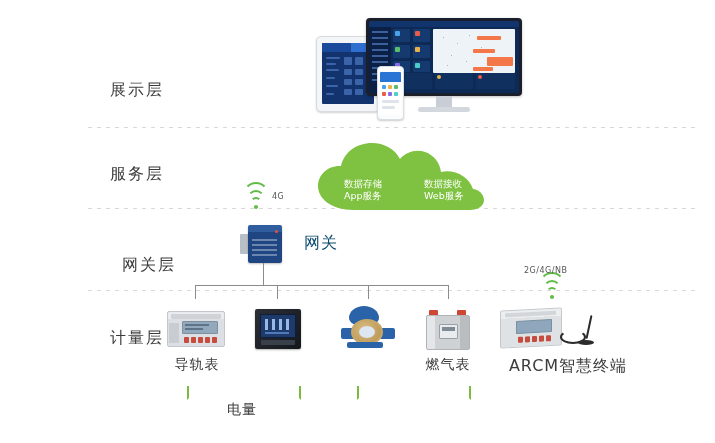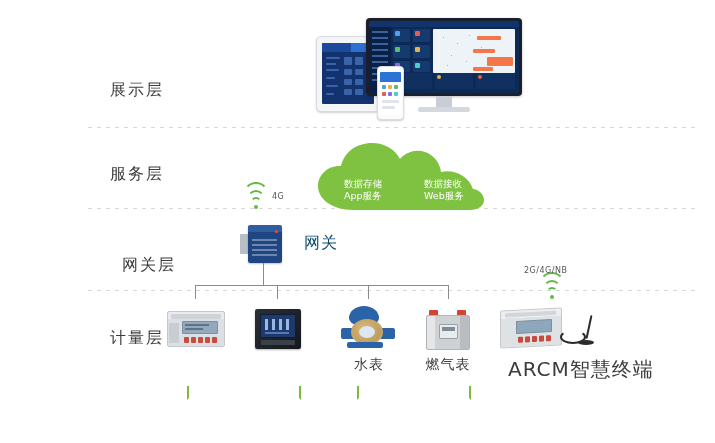--- a/index.html
+++ b/index.html
@@ -326,20 +326,21 @@
         </div>
       <div class="btns">
           <b></b>
           <b></b>
           <b></b>
           <b></b>
           <b></b>
         </div>
     </div>
   </div>
+  <div class="dev-cap" style="left:157px;top:356px;width:80px">导轨表</div>
 
   <div class="dev" style="left:255px;top:309px">
     <div class="panel">
       <div class="case"></div>
       <div class="scr">
         <i style="left:4px;top:4px;width:3px;height:11px"></i>
         <i style="left:11px;top:4px;width:3px;height:11px"></i>
         <i style="left:18px;top:4px;width:3px;height:11px"></i>
         <i style="left:25px;top:4px;width:3px;height:11px"></i>
         <i style="left:4px;top:17px;width:24px;height:2px;background:#4f79bb"></i>
@@ -352,21 +353,20 @@
     <div class="water">
       <div class="w-lid"></div>
       <div class="w-pipeL"></div>
       <div class="w-pipeR"></div>
       <div class="w-body">
           <div class="w-face"></div>
         </div>
       <div class="w-foot"></div>
     </div>
   </div>
-  <div class="dev-cap" style="left:329px;top:356px;width:80px">水表</div>
 
   <div class="dev" style="left:426px;top:310px">
     <div class="gas">
       <div class="gtop"></div>
       <div class="gtop2"></div>
       <div class="gcase"></div>
       <div class="gdial">
           <i></i>
         </div>
     </div>
@@ -393,19 +393,20 @@
           <b></b>
           <b></b>
         </div>
       <div class="ant">
         <div class="rod"></div>
         <div class="cable"></div>
         <div class="base"></div>
       </div>
     </div>
   </div>
-  <div class="dev-cap" style="left:508px;top:356px;width:120px;font-size:20px">ARCM智慧终端</div>
+  <div class="dev-cap" style="left:508px;top:356px;width:120px;font-size:16px">ARCM智慧终端</div>
 
   <div class="bracket" style="left:187px;top:386px;width:110px"></div>
+  <div class="bk-label" style="left:192px;top:401px;width:100px">电量</div>
 
   <div class="bracket" style="left:357px;top:386px;width:110px"></div>
 
 </div>
 
 </body></html>

